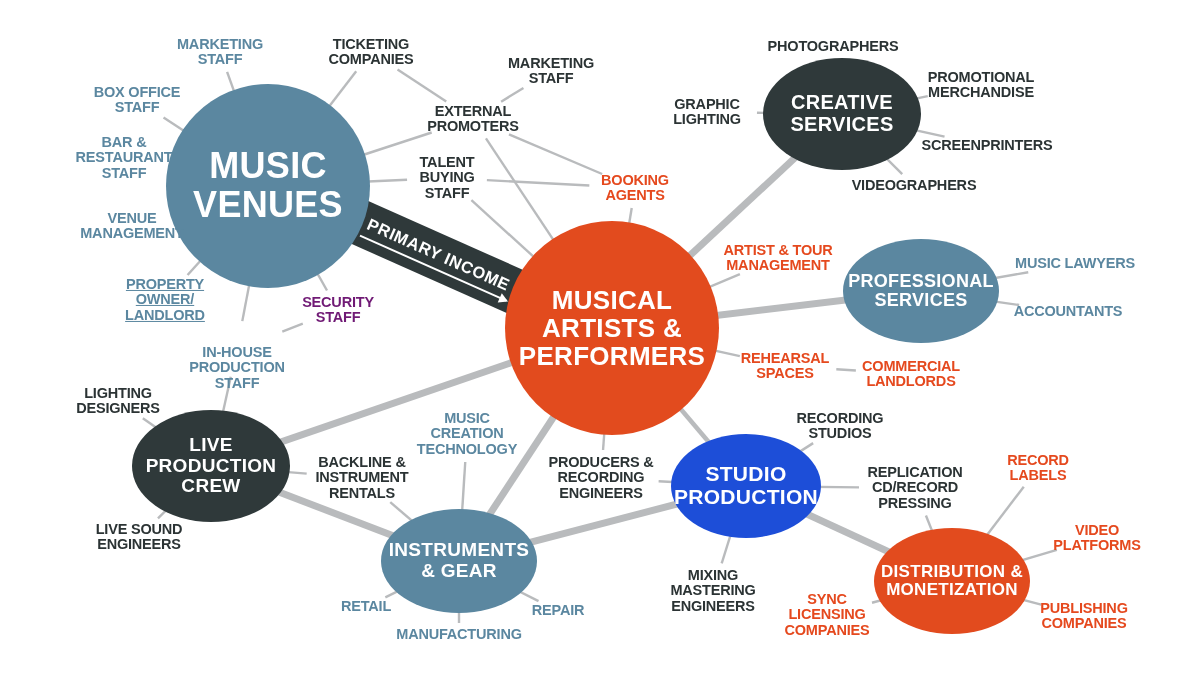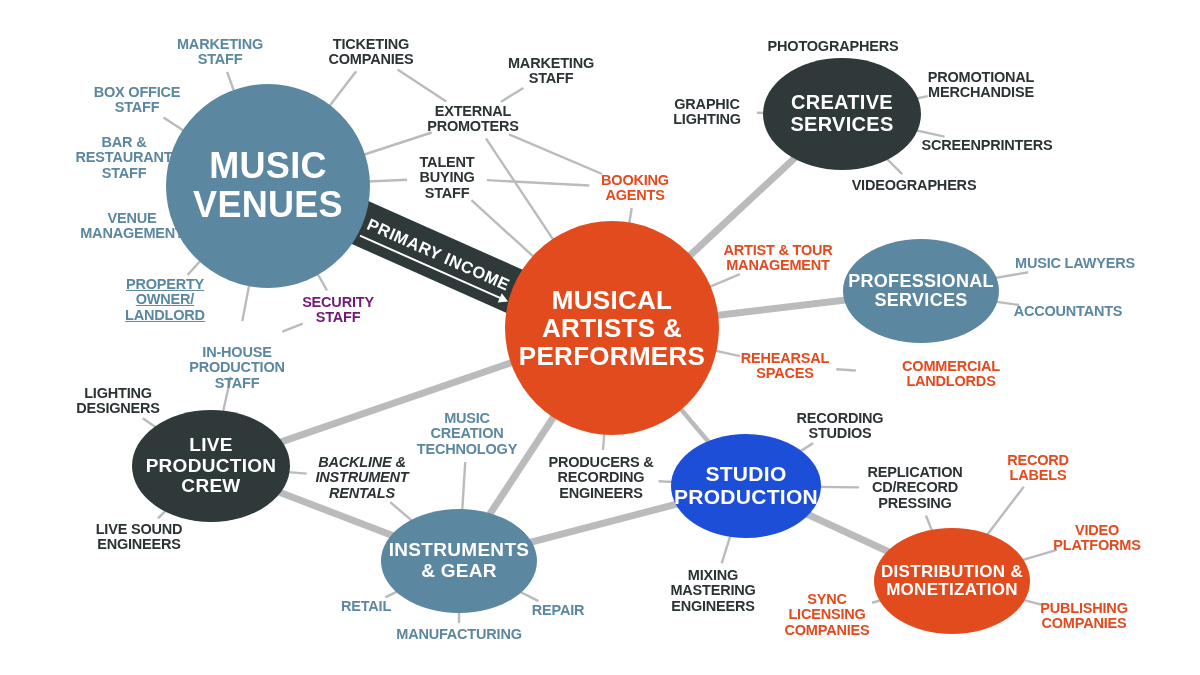--- a/index.html
+++ b/index.html
@@ -146,21 +146,21 @@
       <div class="sat" style="left: 981px; top: 85px; color: rgb(43, 51, 52);">PROMOTIONAL
 MERCHANDISE</div>
       <div class="sat" style="left: 987px; top: 146px; color: rgb(43, 51, 52);">SCREENPRINTERS</div>
       <div class="sat" style="left: 914px; top: 186px; color: rgb(43, 51, 52);">VIDEOGRAPHERS</div>
       <div class="sat" style="left: 778px; top: 258px; color: rgb(229, 73, 30);">ARTIST &amp; TOUR
 MANAGEMENT</div>
       <div class="sat" style="left: 1075px; top: 264px; color: rgb(91, 135, 160);">MUSIC LAWYERS</div>
       <div class="sat" style="left: 1068px; top: 312px; color: rgb(91, 135, 160);">ACCOUNTANTS</div>
       <div class="sat" style="left: 785px; top: 366px; color: rgb(229, 73, 30);">REHEARSAL
 SPACES</div>
-      <div class="sat" style="left: 911px; top: 374px; color: rgb(229, 73, 30); margin-left: 40px;">COMMERCIAL
+      <div class="sat" style="left: 911px; top: 374px; color: rgb(229, 73, 30);">COMMERCIAL
 LANDLORDS</div>
       <div class="sat" style="left: 840px; top: 426px; color: rgb(43, 51, 52);">RECORDING
 STUDIOS</div>
       <div class="sat" style="left: 601px; top: 478px; color: rgb(43, 51, 52);">PRODUCERS &amp;
 RECORDING
 ENGINEERS</div>
       <div class="sat" style="left: 915px; top: 488px; color: rgb(43, 51, 52);">REPLICATION
 CD/RECORD
 PRESSING</div>
       <div class="sat" style="left: 713px; top: 591px; color: rgb(43, 51, 52);">MIXING
@@ -172,21 +172,21 @@
 PLATFORMS</div>
       <div class="sat" style="left: 1084px; top: 616px; color: rgb(229, 73, 30);">PUBLISHING
 COMPANIES</div>
       <div class="sat" style="left: 827px; top: 615px; color: rgb(229, 73, 30);">SYNC
 LICENSING
 COMPANIES</div>
       <div class="sat" style="left: 118px; top: 401px; color: rgb(43, 51, 52);">LIGHTING
 DESIGNERS</div>
       <div class="sat" style="left: 139px; top: 537px; color: rgb(43, 51, 52);">LIVE SOUND
 ENGINEERS</div>
-      <div class="sat" style="left: 362px; top: 478px; color: rgb(43, 51, 52); font-style: italic;">BACKLINE &amp;
+      <div class="sat" style="left: 362px; top: 478px; color: rgb(43, 51, 52);">BACKLINE &amp;
 INSTRUMENT
 RENTALS</div>
       <div class="sat" style="left: 467px; top: 434px; color: rgb(91, 135, 160);">MUSIC
 CREATION
 TECHNOLOGY</div>
       <div class="sat" style="left: 366px; top: 607px; color: rgb(91, 135, 160);">RETAIL</div>
       <div class="sat" style="left: 459px; top: 635px; color: rgb(91, 135, 160);">MANUFACTURING</div>
       <div class="sat" style="left: 558px; top: 611px; color: rgb(91, 135, 160);">REPAIR</div>
     </div>
   <div class="banner" style="background: rgb(47, 57, 58);">

